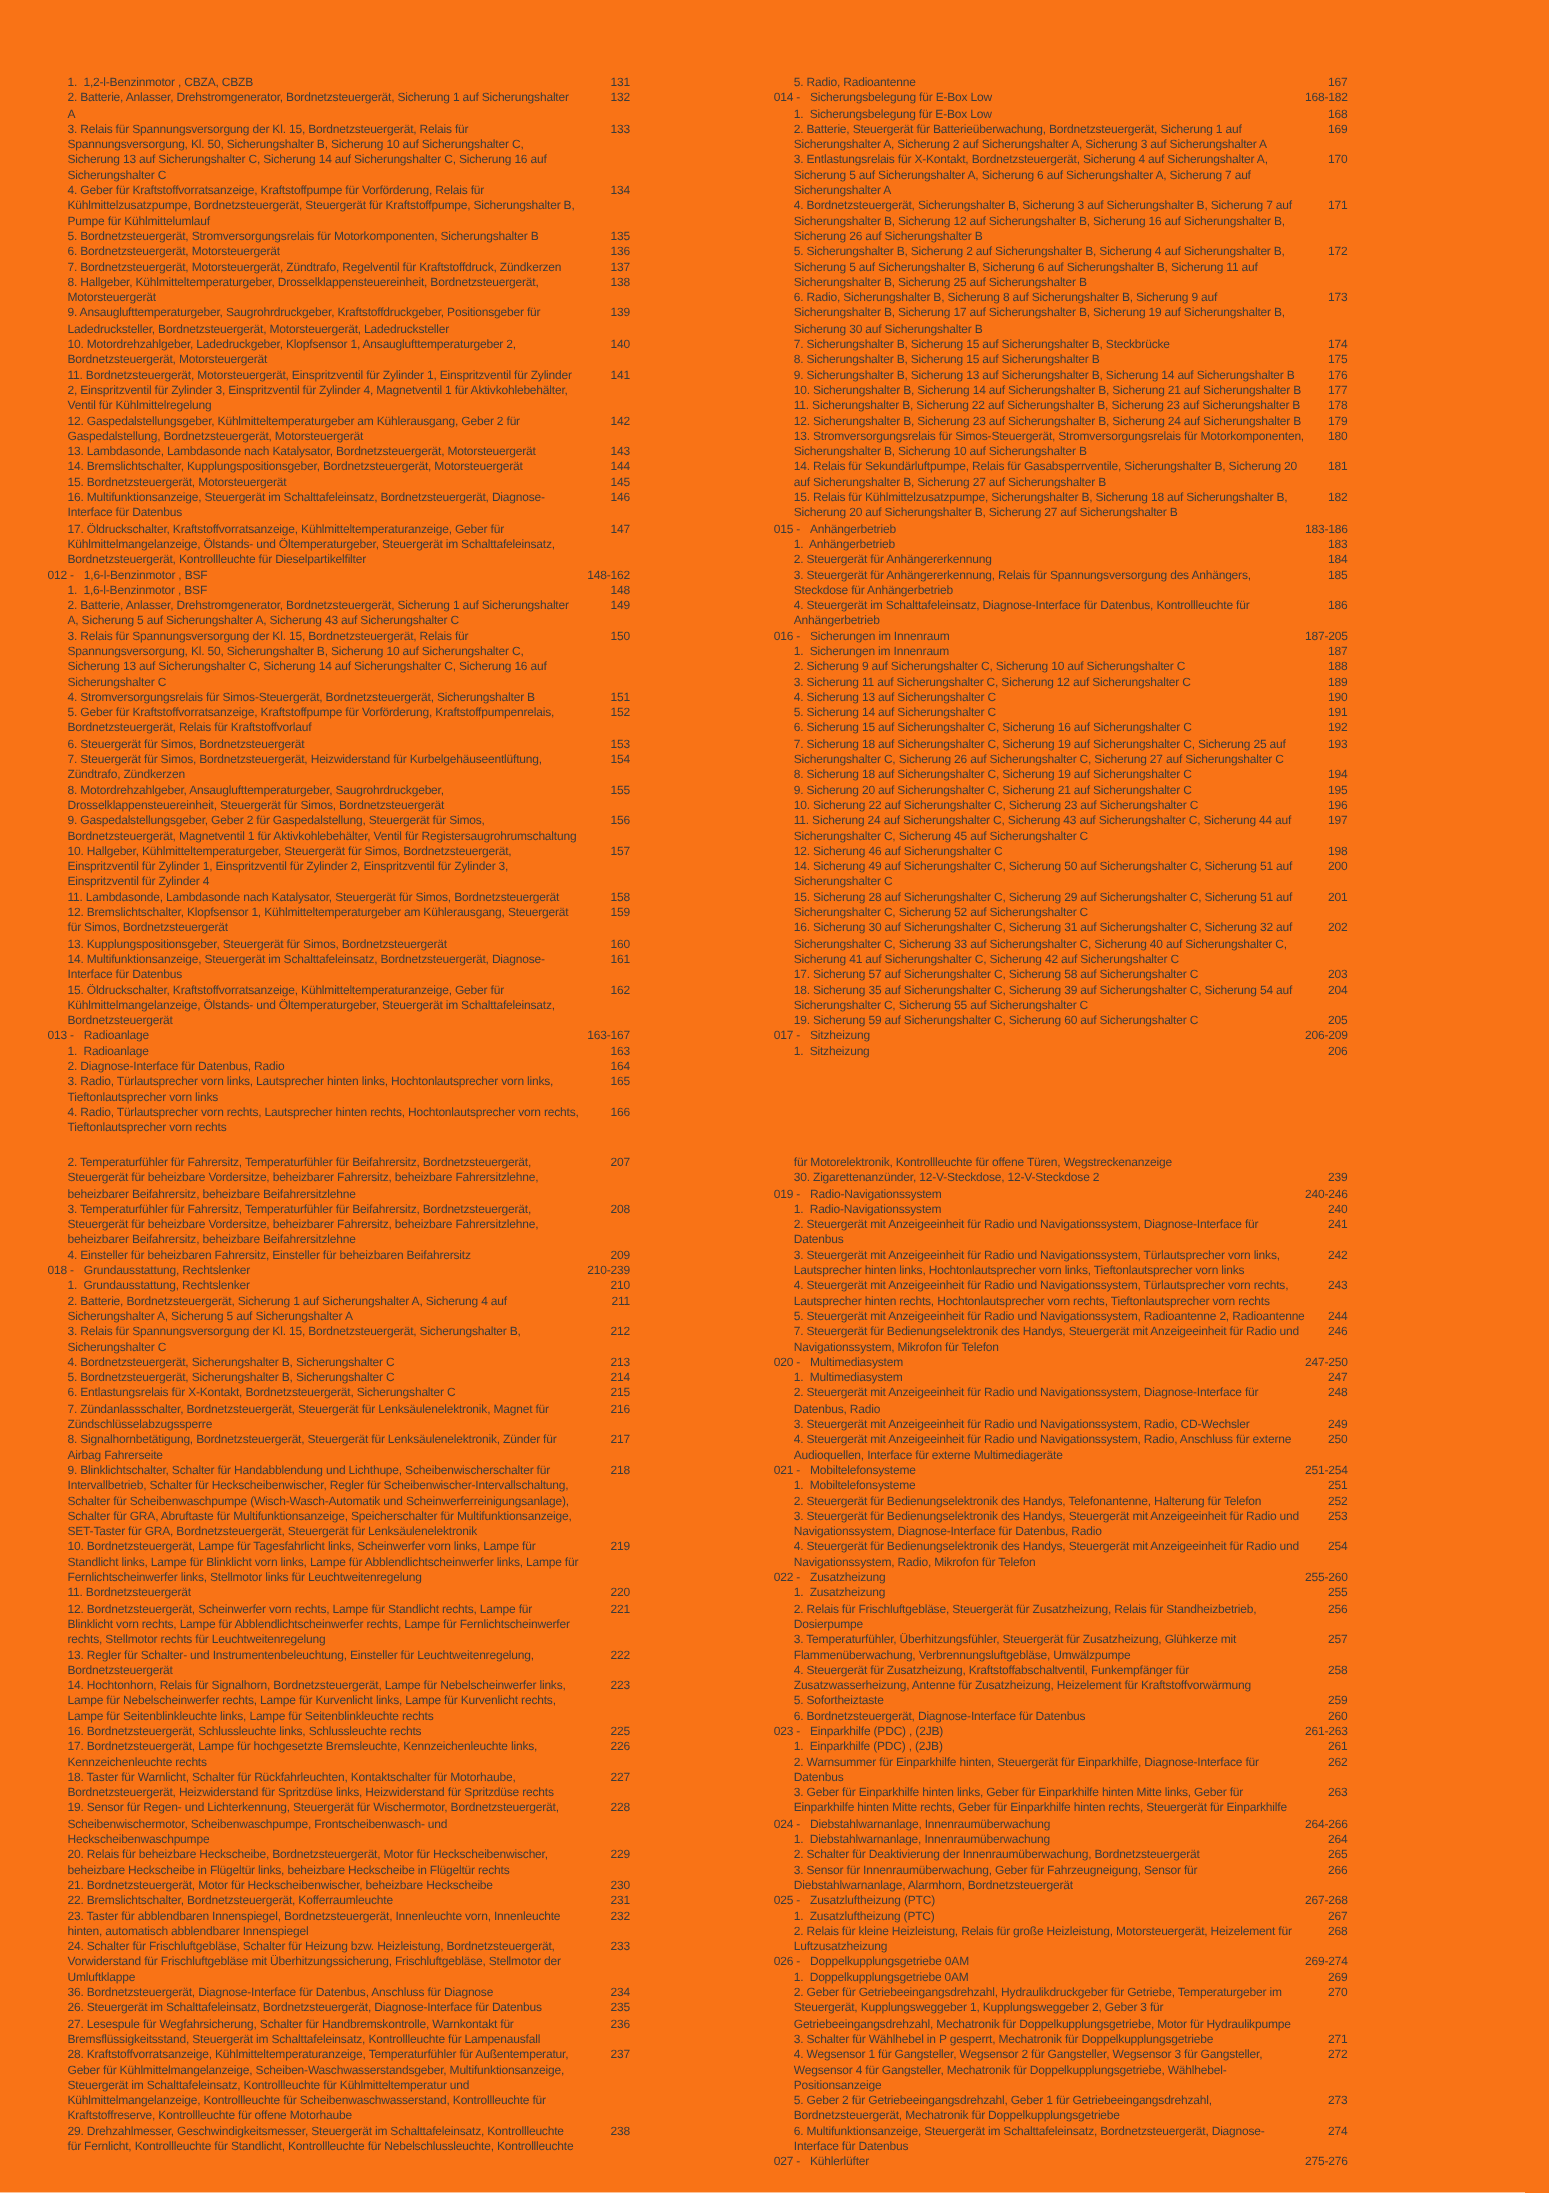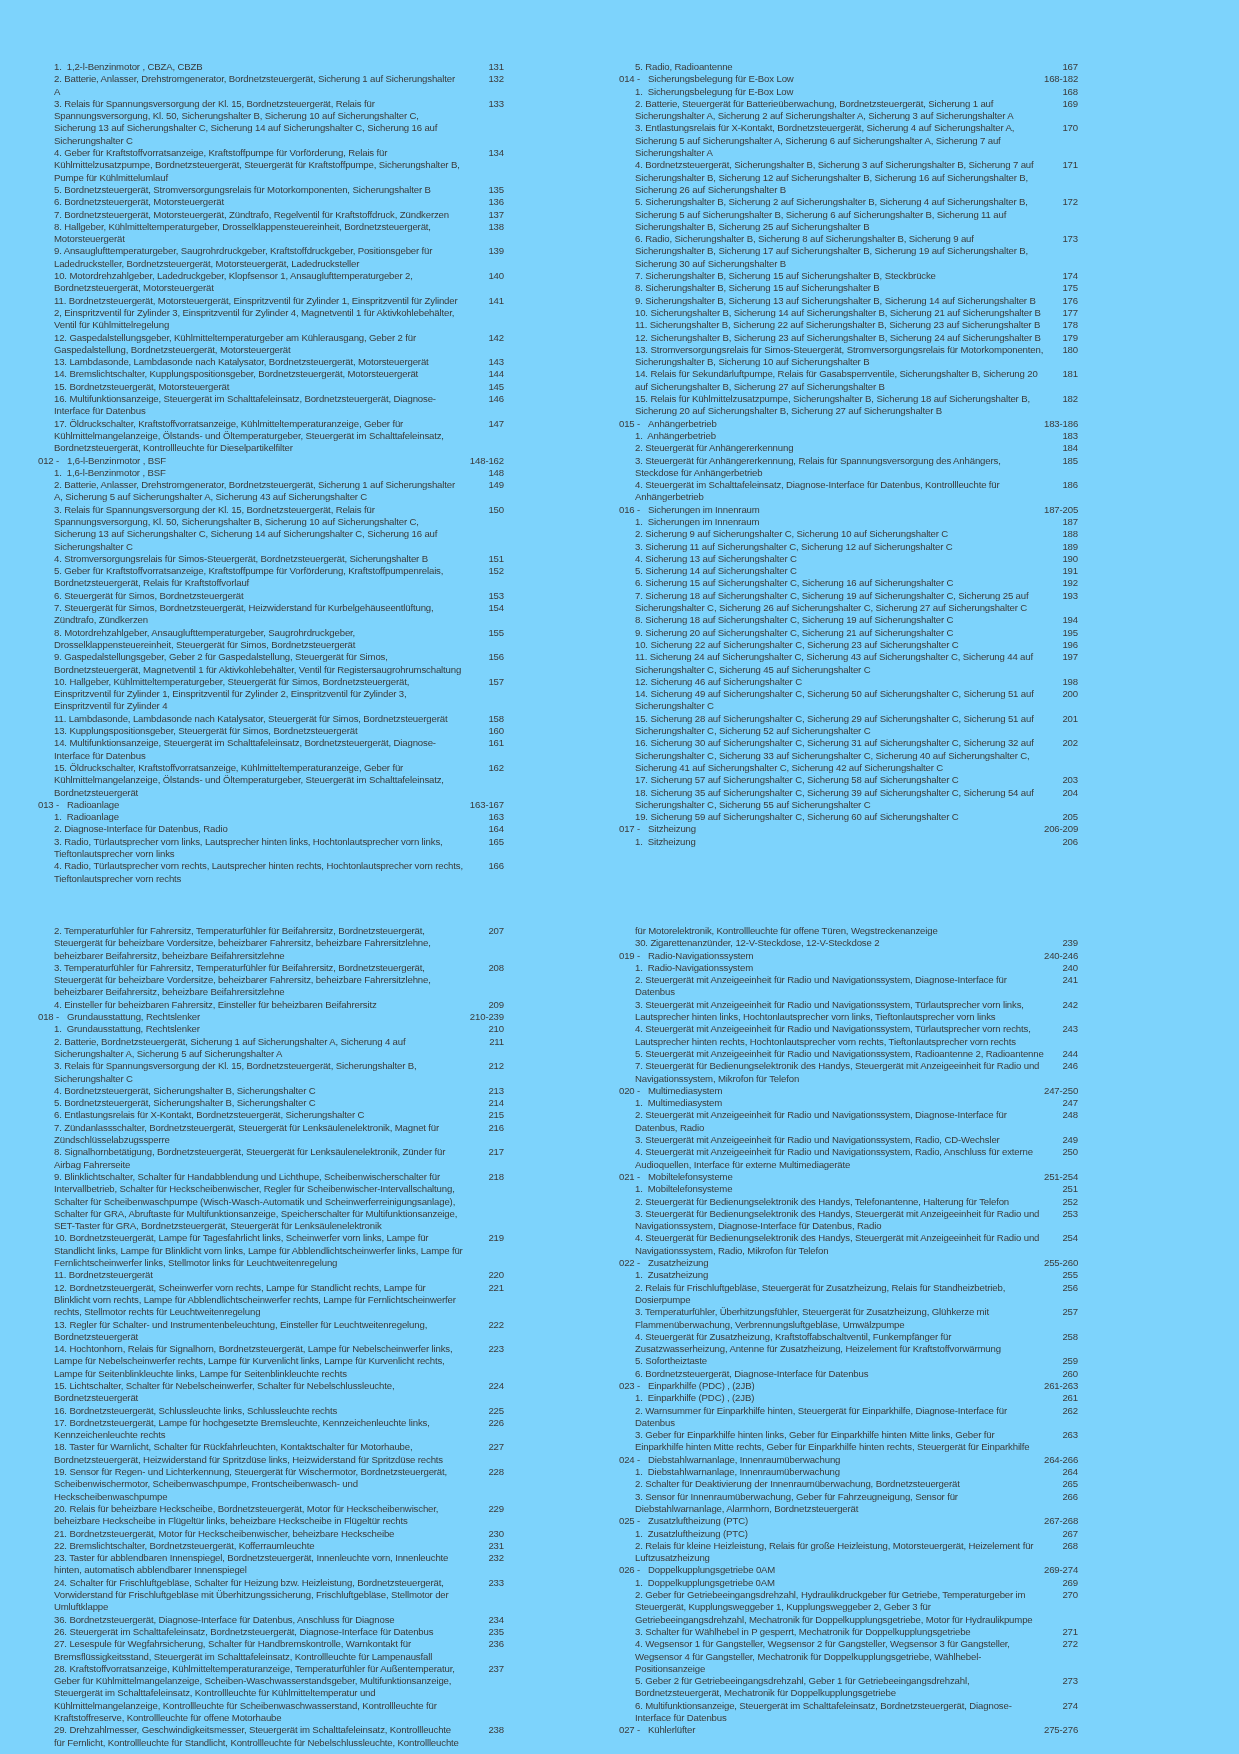--- a/index.html
+++ b/index.html
@@ -1,20 +1,20 @@
 <!DOCTYPE html>
 <html><head>
 <meta charset="utf-8">
 <title>Stromlaufplan Inhaltsverzeichnis</title>
 <style>
   html,body { margin:0; padding:0; background:#ffffff; }
   .sheet {
     position:relative;
     width:1239px; height:1754px;
-    background:#7dd3fc;
+    background:#f97316;
     overflow:hidden;
     font-family:"Liberation Sans","DejaVu Sans",sans-serif;
     font-size:9.6px;
     line-height:12.3px;
     letter-spacing:-0.15px;
     color:#3b3b3b;
   }
   .half { position:absolute; left:0; width:100%; }
   .half-top { top:61px; }
   .half-bottom { top:925px; }
@@ -148,20 +148,24 @@
         </div>
         <div class="entry item">
           <div class="txt">10. Hallgeber, Kühlmitteltemperaturgeber, Steuergerät für Simos, Bordnetzsteuergerät, Einspritzventil für Zylinder 1, Einspritzventil für Zylinder 2, Einspritzventil für Zylinder 3, Einspritzventil für Zylinder 4</div>
           <div class="pg">157</div>
         </div>
         <div class="entry item">
           <div class="txt">11. Lambdasonde, Lambdasonde nach Katalysator, Steuergerät für Simos, Bordnetzsteuergerät</div>
           <div class="pg">158</div>
         </div>
         <div class="entry item">
+          <div class="txt">12. Bremslichtschalter, Klopfsensor 1, Kühlmitteltemperaturgeber am Kühlerausgang, Steuergerät für Simos, Bordnetzsteuergerät</div>
+          <div class="pg">159</div>
+        </div>
+        <div class="entry item">
           <div class="txt">13. Kupplungspositionsgeber, Steuergerät für Simos, Bordnetzsteuergerät</div>
           <div class="pg">160</div>
         </div>
         <div class="entry item">
           <div class="txt">14. Multifunktionsanzeige, Steuergerät im Schalttafeleinsatz, Bordnetzsteuergerät, Diagnose-Interface für Datenbus</div>
           <div class="pg">161</div>
         </div>
         <div class="entry item">
           <div class="txt">15. Öldruckschalter, Kraftstoffvorratsanzeige, Kühlmitteltemperaturanzeige, Geber für Kühlmittelmangelanzeige, Ölstands- und Öltemperaturgeber, Steuergerät im Schalttafeleinsatz, Bordnetzsteuergerät</div>
           <div class="pg">162</div>
@@ -428,24 +432,20 @@
           <div class="txt">12. Bordnetzsteuergerät, Scheinwerfer vorn rechts, Lampe für Standlicht rechts, Lampe für Blinklicht vorn rechts, Lampe für Abblendlichtscheinwerfer rechts, Lampe für Fernlichtscheinwerfer rechts, Stellmotor rechts für Leuchtweitenregelung</div>
           <div class="pg">221</div>
         </div>
         <div class="entry item">
           <div class="txt">13. Regler für Schalter- und Instrumentenbeleuchtung, Einsteller für Leuchtweitenregelung, Bordnetzsteuergerät</div>
           <div class="pg">222</div>
         </div>
         <div class="entry item">
           <div class="txt">14. Hochtonhorn, Relais für Signalhorn, Bordnetzsteuergerät, Lampe für Nebelscheinwerfer links, Lampe für Nebelscheinwerfer rechts, Lampe für Kurvenlicht links, Lampe für Kurvenlicht rechts, Lampe für Seitenblinkleuchte links, Lampe für Seitenblinkleuchte rechts</div>
           <div class="pg">223</div>
-        </div>
-        <div class="entry item">
-          <div class="txt">15. Lichtschalter, Schalter für Nebelscheinwerfer, Schalter für Nebelschlussleuchte, Bordnetzsteuergerät</div>
-          <div class="pg">224</div>
         </div>
         <div class="entry item">
           <div class="txt">16. Bordnetzsteuergerät, Schlussleuchte links, Schlussleuchte rechts</div>
           <div class="pg">225</div>
         </div>
         <div class="entry item">
           <div class="txt">17. Bordnetzsteuergerät, Lampe für hochgesetzte Bremsleuchte, Kennzeichenleuchte links, Kennzeichenleuchte rechts</div>
           <div class="pg">226</div>
         </div>
         <div class="entry item">

